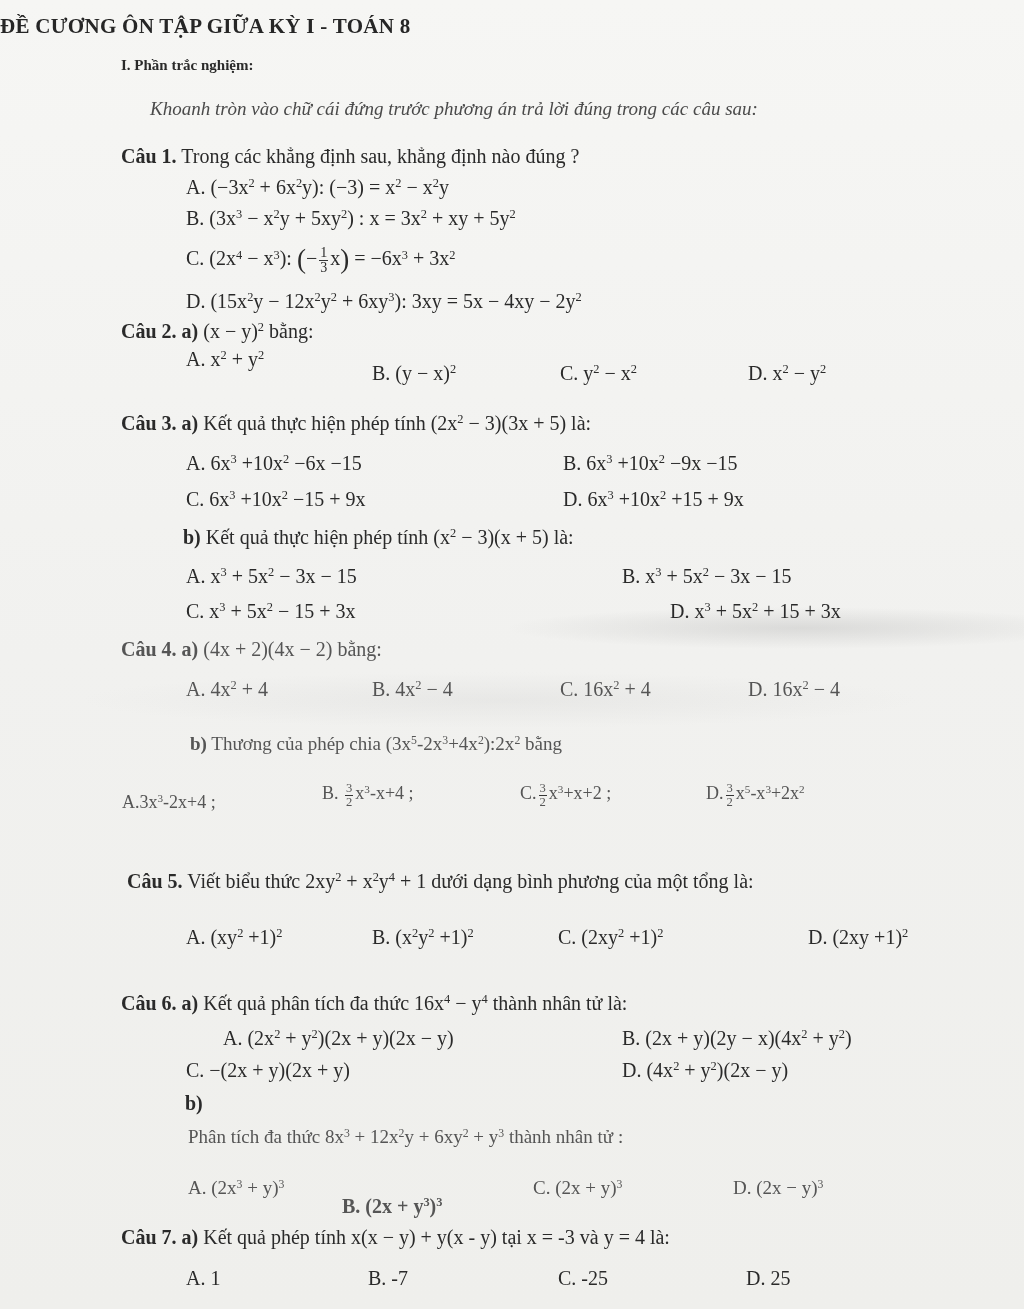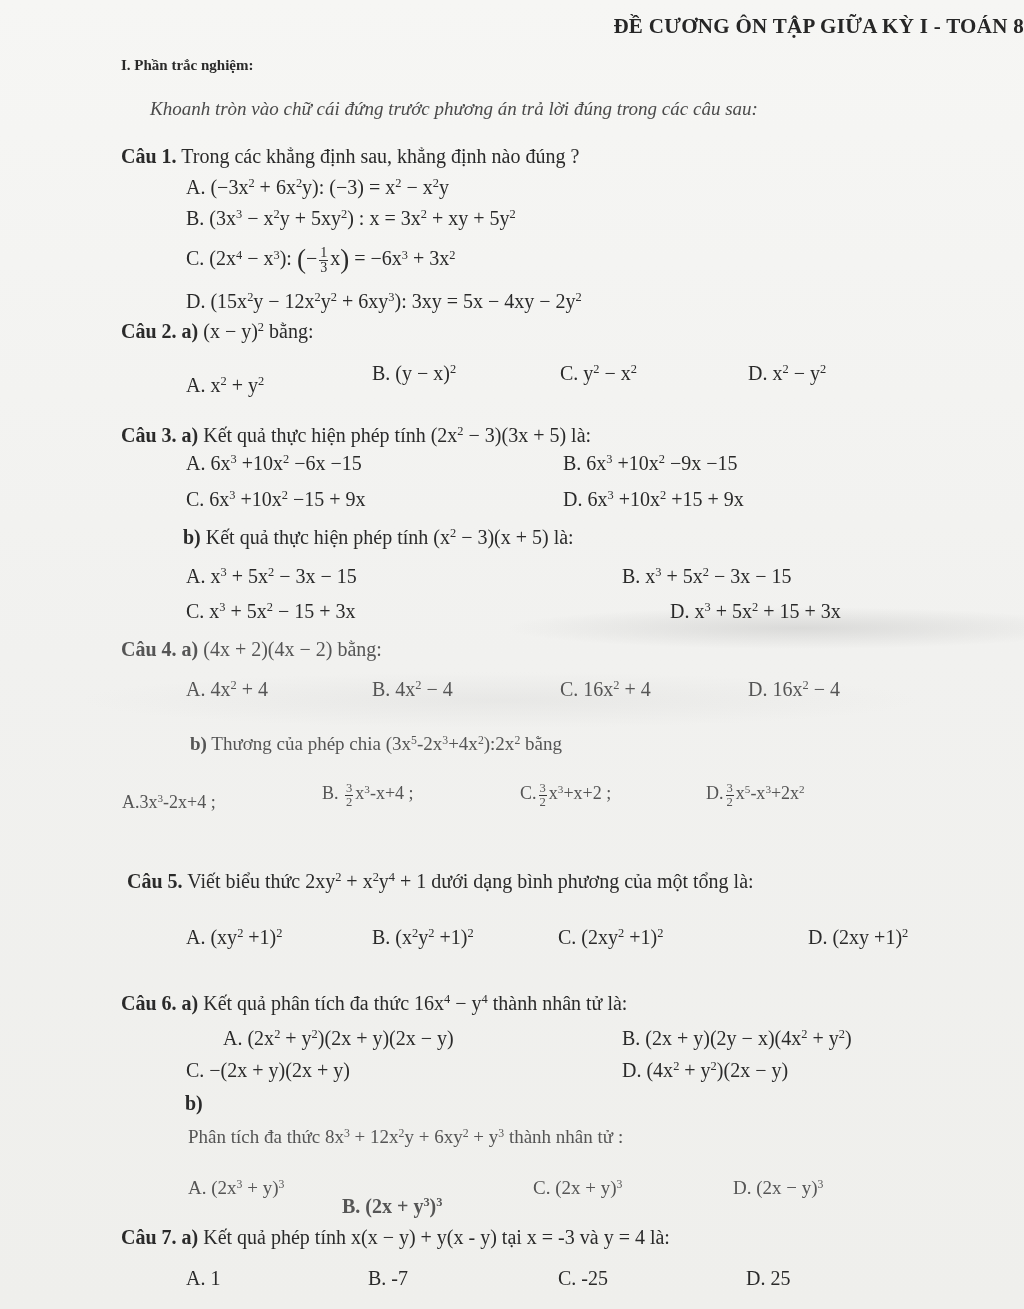--- a/index.html
+++ b/index.html
@@ -12,21 +12,21 @@
     }
     .page {
       position: absolute; left: 0; top: 0; width: 1024px; height: 1309px;
       background:
         radial-gradient(ellipse 420px 30px at 800px 628px, rgba(150,150,150,0.25), rgba(150,150,150,0) 70%),
         radial-gradient(ellipse 600px 40px at 500px 700px, rgba(190,190,190,0.18), rgba(190,190,190,0) 70%),
         linear-gradient(180deg, #f6f6f4 0%, #f1f1ef 50%, #efefec 100%);
     }
     .abs { position: absolute; white-space: nowrap; }
     .title {
-      left: 0; width: 1024px; text-align: right; top: 14px;
+      left: 0; width: 1024px; text-align: left; top: 14px;
       font-size: 21px; font-weight: bold; letter-spacing: 0.3px; color: #262626;
     }
     .section { left: 121px; top: 57px; font-size: 15px; font-weight: bold; }
     .instr { left: 150px; top: 98px; font-size: 19px; font-style: italic; color: #4a4a4a; }
     .q { font-size: 20px; }
     .q b { font-weight: bold; }
     .opt { font-size: 20px; }
     .faint { color: #555; }
     sup { font-size: 0.62em; vertical-align: 0.55em; line-height: 0; }
     .frac { display: inline-block; vertical-align: middle; text-align: center; font-size: 0.7em; line-height: 1; margin: 0 2px; }
@@ -59,34 +59,34 @@
     <span>(2x</span><sup>4</sup><span> − x</span><sup>3</sup><span>): </span><span class="paren">(</span>−<span class="frac"><span class="num">1</span><span>3</span></span><span>x</span><span class="paren">)</span><span> = −6x</span><sup>3</sup><span> + 3x</span><sup>2</sup>
   </div>
   <div class="abs opt" style="left:186px; top:290px;">
     <span>D.</span>
     <span>(15x</span><sup>2</sup><span>y − 12x</span><sup>2</sup><span>y</span><sup>2</sup><span> + 6xy</span><sup>3</sup><span>): 3xy = 5x − 4xy − 2y</span><sup>2</sup>
   </div>
 
   <div class="abs q" style="left:121px; top:320px;">
     <b>Câu 2. a)</b><span> (x − y)</span><sup>2</sup><span>  bằng:</span>
   </div>
-  <div class="abs opt" style="left:186px; top:374px;">
+  <div class="abs opt" style="left:186px; top:348px;">
     <span>A.</span><span> x</span><sup>2</sup><span> + y</span><sup>2</sup>
   </div>
   <div class="abs opt" style="left:372px; top:362px;">
     <span>B.</span><span> (y − x)</span><sup>2</sup>
   </div>
   <div class="abs opt" style="left:560px; top:362px;">
     <span>C.</span><span> y</span><sup>2</sup><span> − x</span><sup>2</sup>
   </div>
   <div class="abs opt" style="left:748px; top:362px;">
     <span>D.</span><span> x</span><sup>2</sup><span> − y</span><sup>2</sup>
   </div>
 
-  <div class="abs q" style="left:121px; top:412px;margin-top:12px;">
+  <div class="abs q" style="left:121px; top:412px;">
     <b>Câu 3. a)</b><span> Kết quả thực hiện phép tính </span><span>(2x</span><sup>2</sup><span> − 3)(3x + 5)</span><span> là:</span>
   </div>
   <div class="abs opt" style="left:186px; top:452px;">
     <span>A.</span><span> 6x</span><sup>3</sup><span> +10x</span><sup>2</sup><span> −6x −15</span>
   </div>
   <div class="abs opt" style="left:563px; top:452px;">
     <span>B.</span><span> 6x</span><sup>3</sup><span> +10x</span><sup>2</sup><span> −9x −15</span>
   </div>
   <div class="abs opt" style="left:186px; top:488px;">
     <span>C.</span><span> 6x</span><sup>3</sup><span> +10x</span><sup>2</sup><span> −15 + 9x</span>

